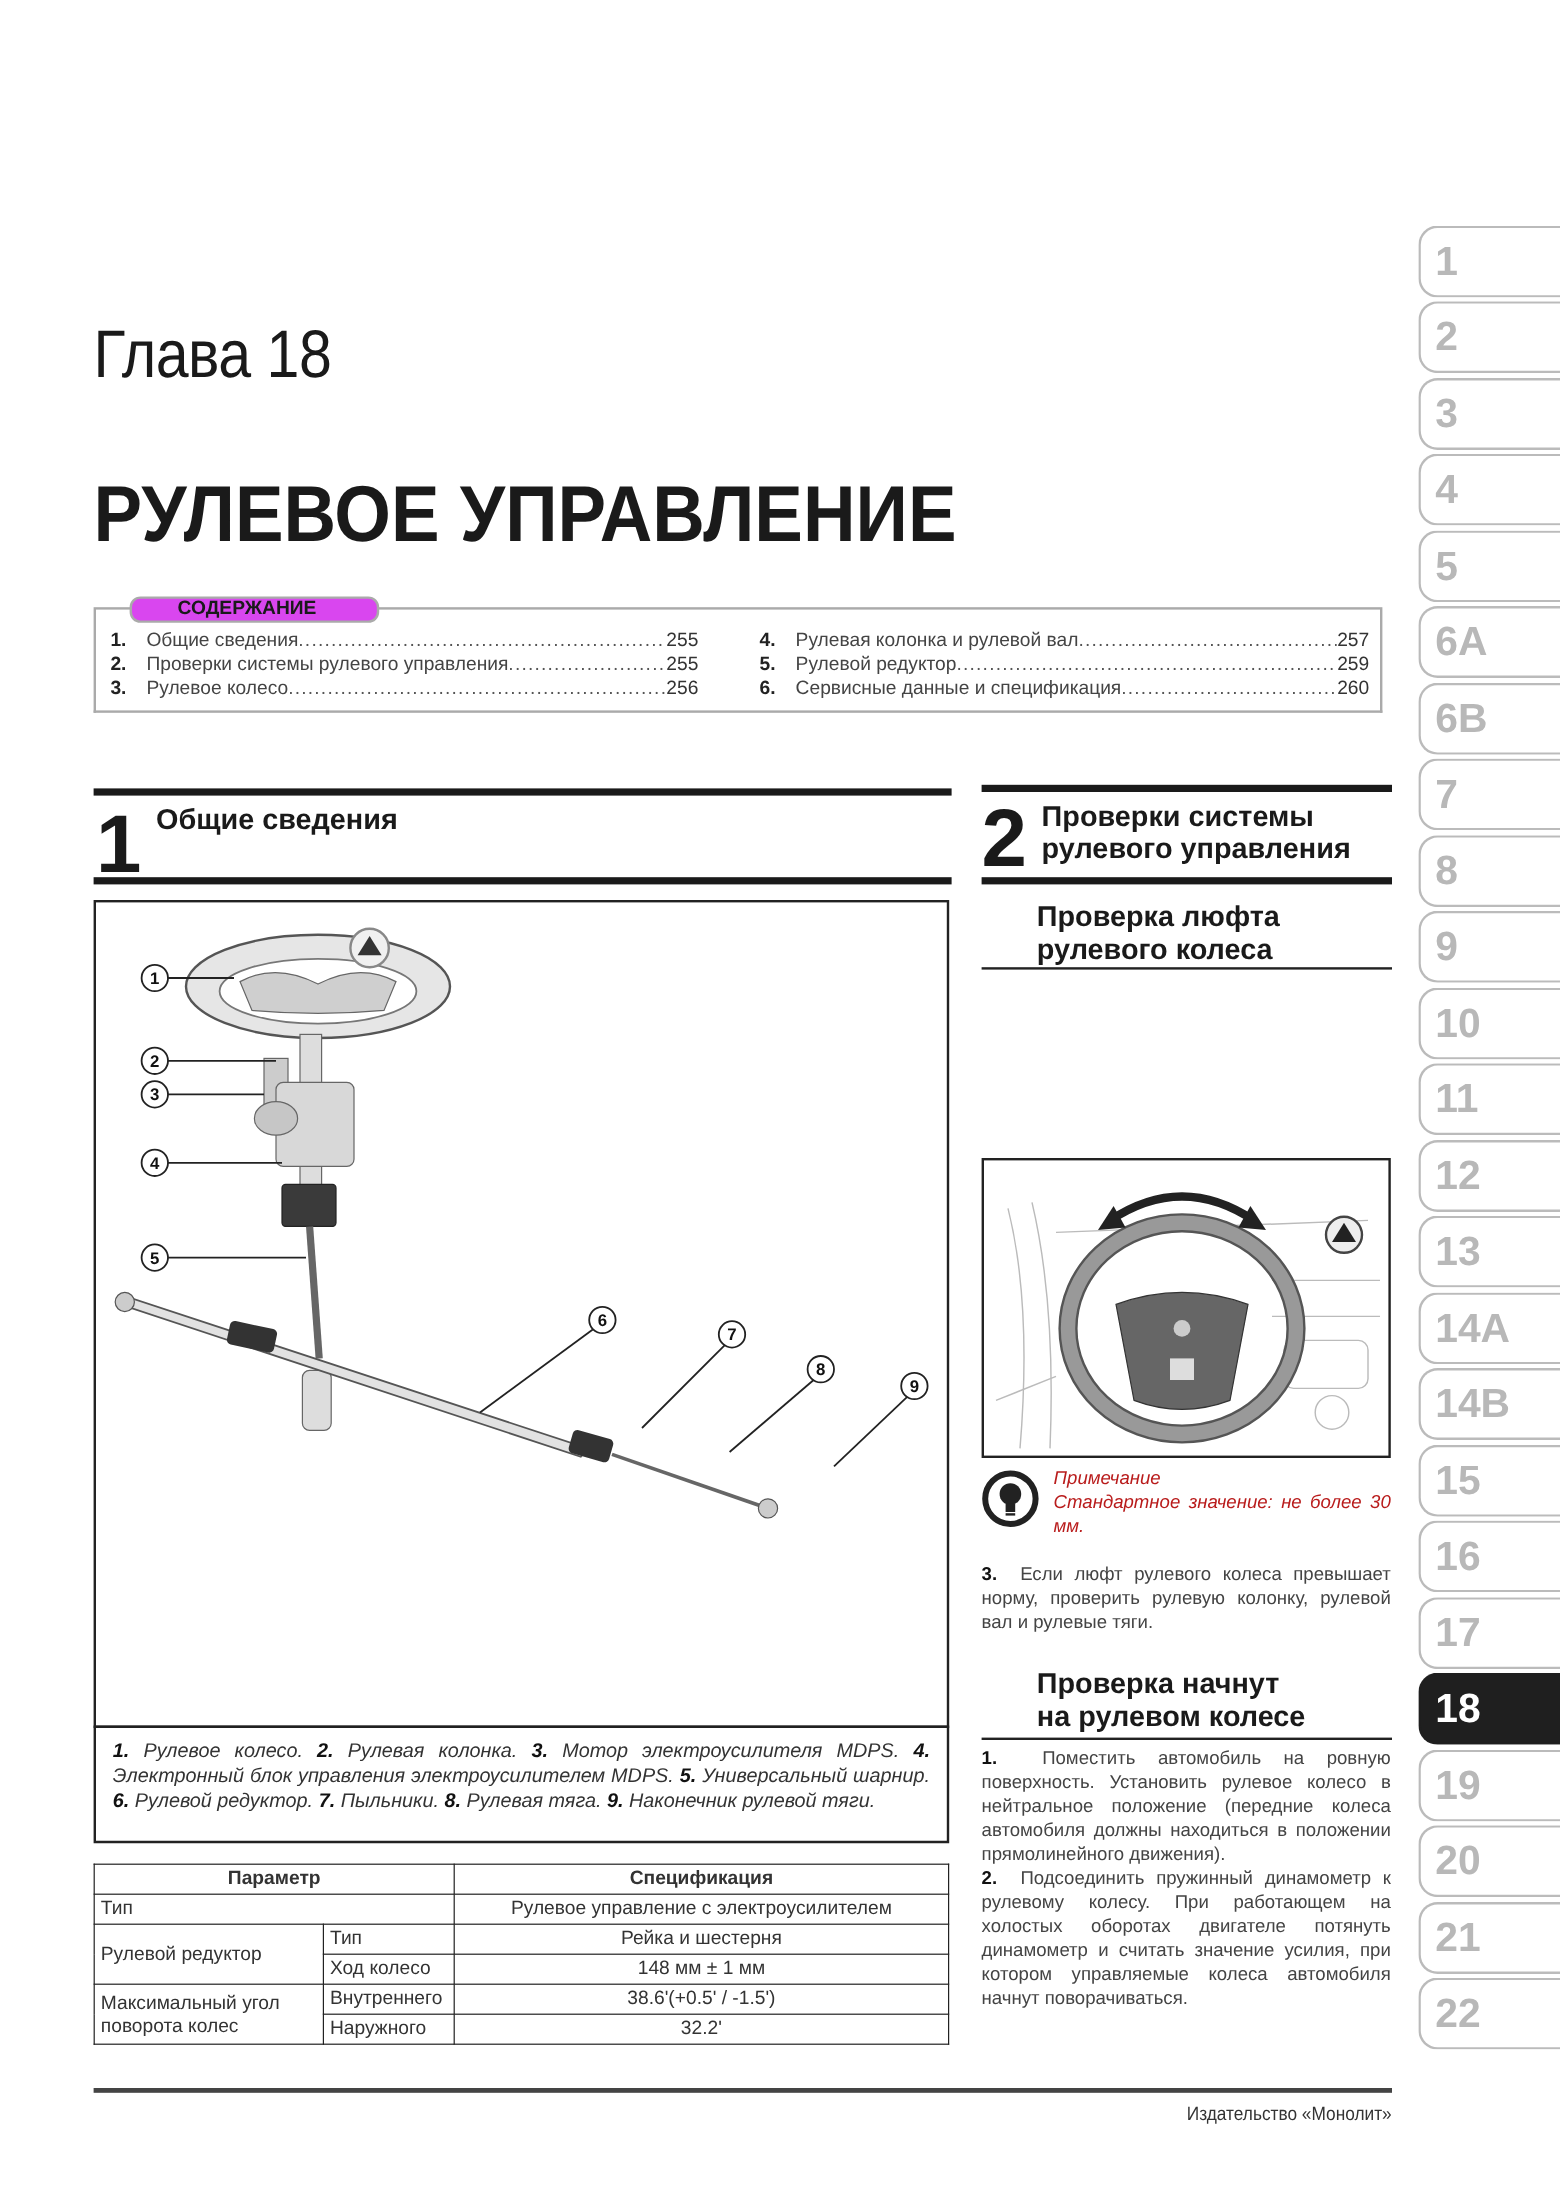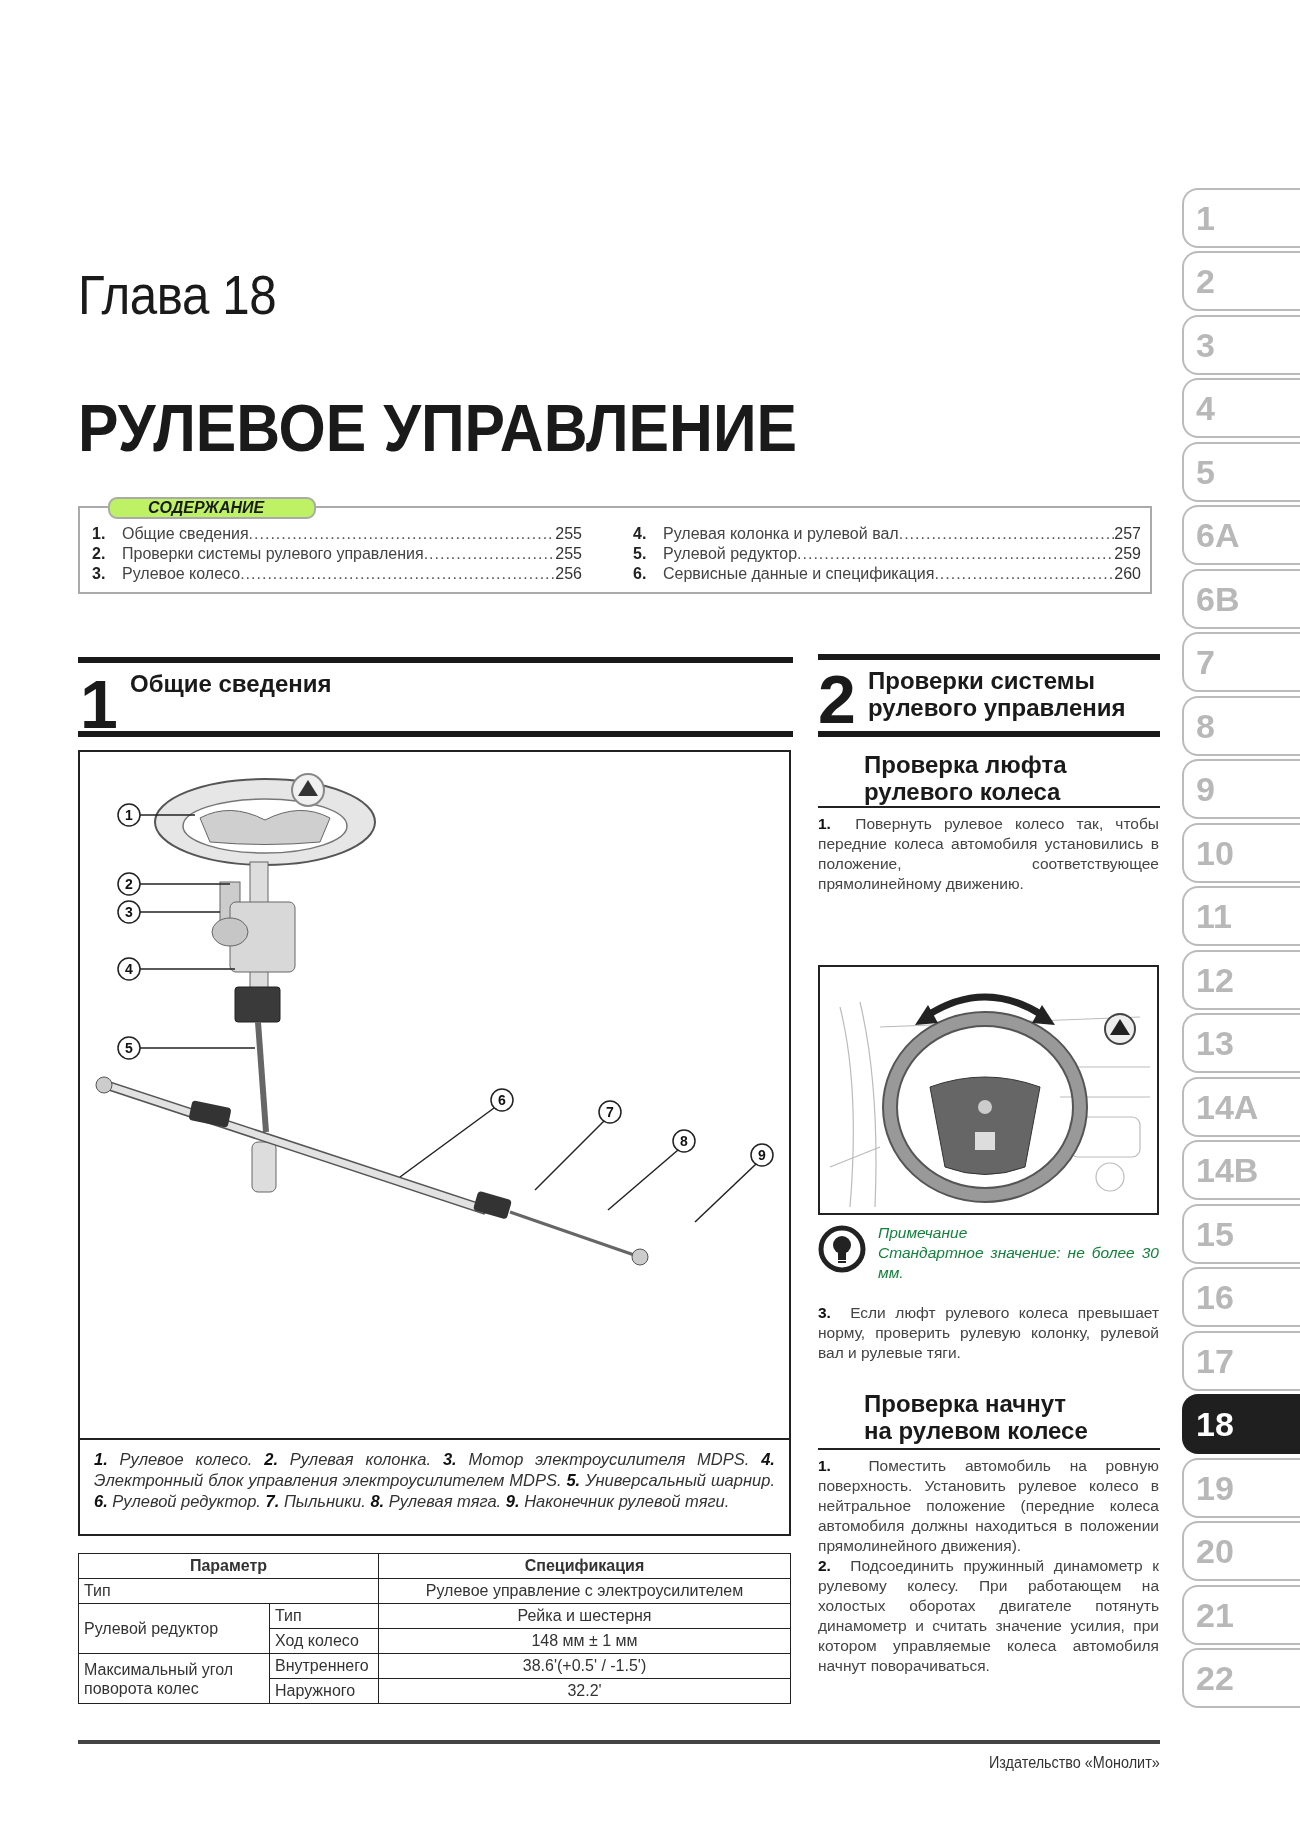--- a/index.html
+++ b/index.html
@@ -4,21 +4,21 @@
 <style>
   html, body { margin:0; padding:0; }
   body { width:1300px; height:1839px; background:#fff; position:relative; overflow:hidden;
          font-family:"Liberation Sans", sans-serif; color:#1a1a1a; }
   .abs { position:absolute; }
   .chapter { left:78px; top:262px; font-size:56px; font-weight:normal; letter-spacing:-0.5px; transform:scaleX(0.88); transform-origin:left; }
   .title { left:78px; top:390px; font-size:66px; font-weight:900; letter-spacing:0px; transform:scaleX(0.92); transform-origin:left; }
   
   .toc { left:78px; top:506px; width:1070px; height:86px; border:2px solid #aaa; border-top:none; }
   .toc-line { position:absolute; left:0; right:0; top:0; border-top:2px solid #aaa; }
-  .toc-label { position:absolute; left:28px; top:-9px; background:#bef264; border:2px solid #aaa; border-radius:9px; padding:0 26px 0 38px; font-size:16px; font-weight:bold; font-style:italic; height:18px; line-height:18px; width:140px; }
+  .toc-label { position:absolute; left:28px; top:-9px; background:#d946ef; border:2px solid #aaa; border-radius:9px; padding:0 26px 0 38px; font-size:16px; font-weight:bold; height:18px; line-height:18px; width:140px; }
   .toc-col { position:absolute; top:18px; width:490px; }
   .toc-row { display:flex; font-size:16px; color:#444; height:20px; line-height:20px; }
   .toc-row .n { font-weight:bold; width:30px; color:#222; }
   .toc-row .t { white-space:nowrap; }
   .toc-row .dots { flex:1; overflow:hidden; white-space:nowrap; color:#555; }
   .toc-row .dots::after { content:"................................................................................................................"; letter-spacing:1px; }
   .toc-row .p { color:#333; }
   
   .rule { position:absolute; height:6px; background:#1a1a1a; }
   .sec-num { font-size:68px; font-weight:bold; line-height:1; }
@@ -31,21 +31,21 @@
   table.spec { position:absolute; left:78px; top:1553px; width:713px; border-collapse:collapse; font-size:16px; color:#333; }
   table.spec td, table.spec th { border:1.5px solid #222; height:24px; padding:0 5px; }
   table.spec th { font-weight:bold; font-size:16px; }
   table.spec .c { text-align:center; }
   
   .rcol-h { font-size:24px; font-weight:bold; line-height:27px; color:#1a1a1a;margin-left:46px; }
   .para { font-size:15.5px; line-height:20px; color:#444; text-align:justify; }
   .para b { color:#111; }
   .underline { position:absolute; height:2px; background:#222; }
   .photo { left:818px; top:965px; width:341px; height:250px; border:2.5px solid #222; box-sizing:border-box; }
-  .note-text { font-size:15.5px; line-height:20px; font-style:italic; color:#15803d; text-align:justify; }
+  .note-text { font-size:15.5px; line-height:20px; font-style:italic; color:#b91c1c; text-align:justify; }
   
   .tab { position:absolute; left:1182px; width:140px; height:60px; border:2.5px solid #bbb; border-right:none; border-radius:16px 0 0 16px; box-sizing:border-box; font-size:34px; font-weight:bold; color:#b8b8b8; padding-left:12px; line-height:56px; background:#fff; }
   .tab.active { background:#1f1f1f; border-color:#1f1f1f; color:#fff; }
   .footer-rule { left:78px; top:1740px; width:1082px; height:4px; background:#444; }
   .publisher { right:140px; top:1754px; font-size:16px; color:#333; transform:scaleX(0.9); transform-origin:right; }
   svg text { font-family:"Liberation Sans", sans-serif; }
 </style>
 </head>
 <body>
 
@@ -213,21 +213,20 @@
 </div>
 <div class="rule" style="left:818px; top:731px; width:342px;"></div>
 
 <div class="abs rcol-h" style="left:818px; top:751px;">
   <div>Проверка люфта</div>
   <div>рулевого колеса</div>
 </div>
 <div class="underline" style="left:818px; top:806px; width:342px;"></div>
 
 <div class="abs para" style="left:818px; top:814px; width:341px;">
-  <div><b>1.</b>&nbsp; <span>Повернуть рулевое колесо так, чтобы передние колеса автомобиля установились в положение, соответствующее прямолинейному движению.</span></div>
 </div>
 
 <div class="abs photo">
   <svg width="336" height="245" viewBox="0 0 336 245">
     <g stroke="#bbb" fill="none" stroke-width="1.2">
       <path d="M20 40 Q40 120 30 240"></path>
         <path d="M40 35 Q60 120 55 240"></path>
       <path d="M60 60 L320 50"></path>
         <path d="M240 100 L330 100"></path>
         <path d="M240 130 L330 130"></path>

